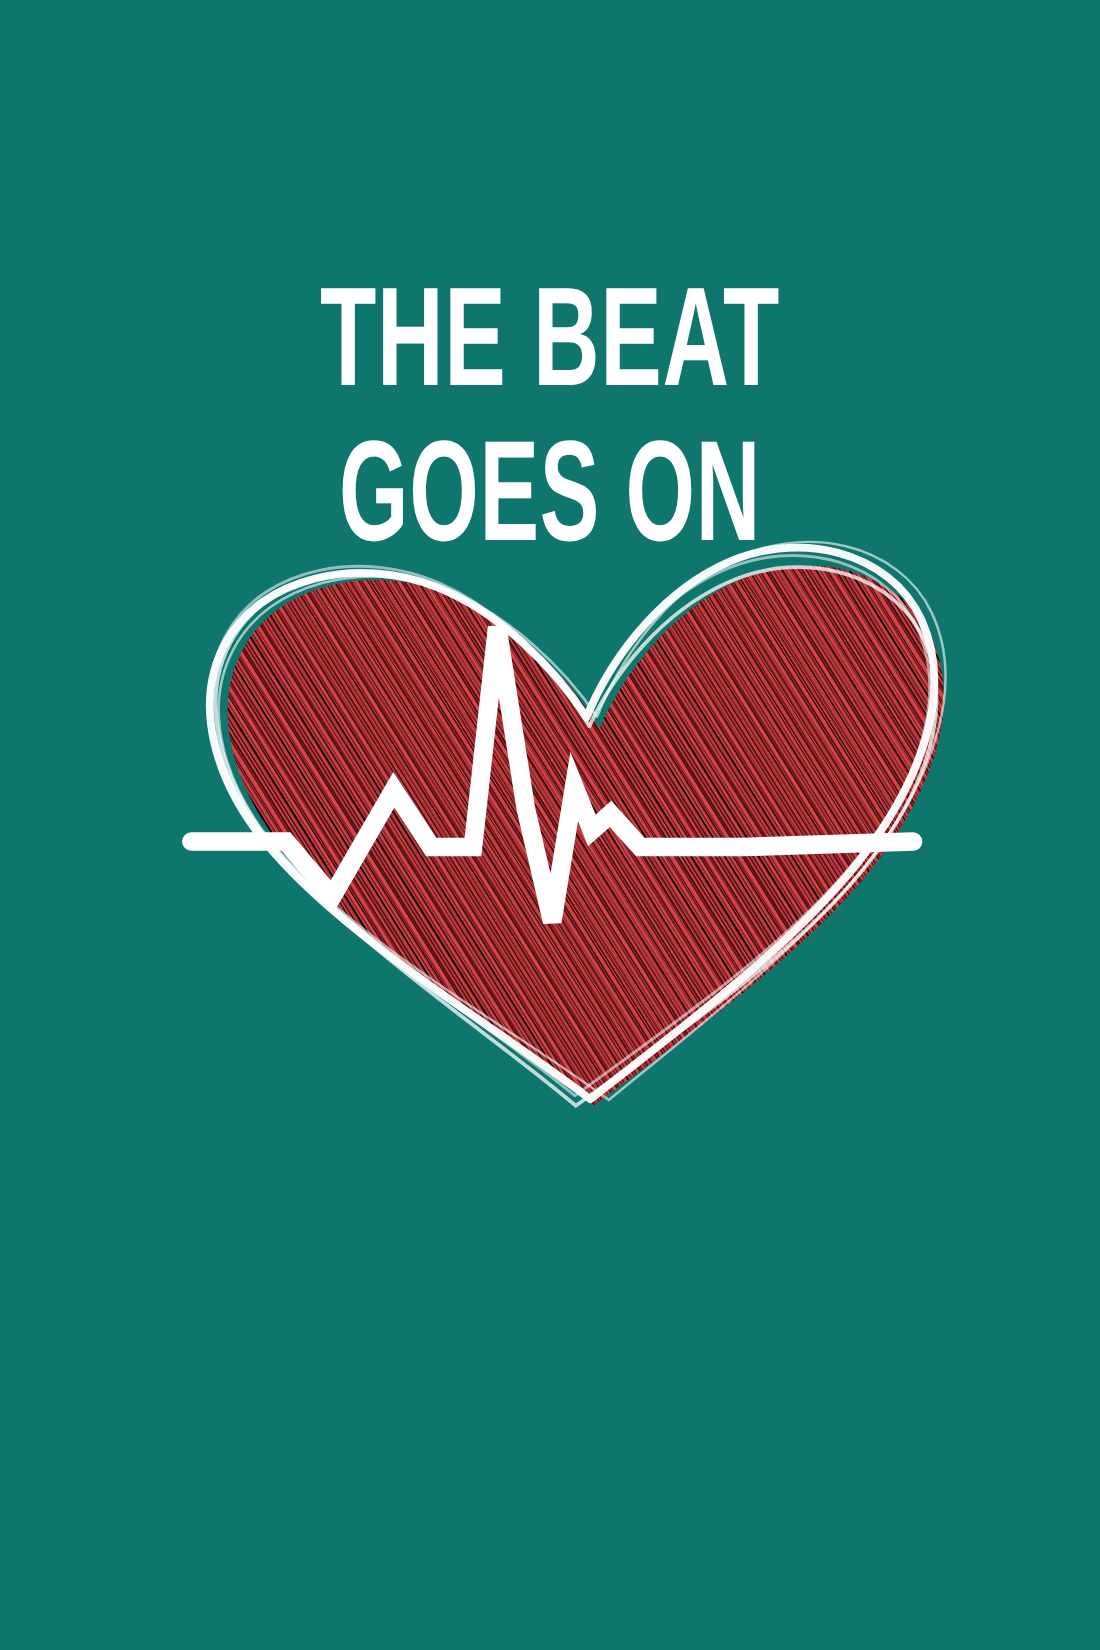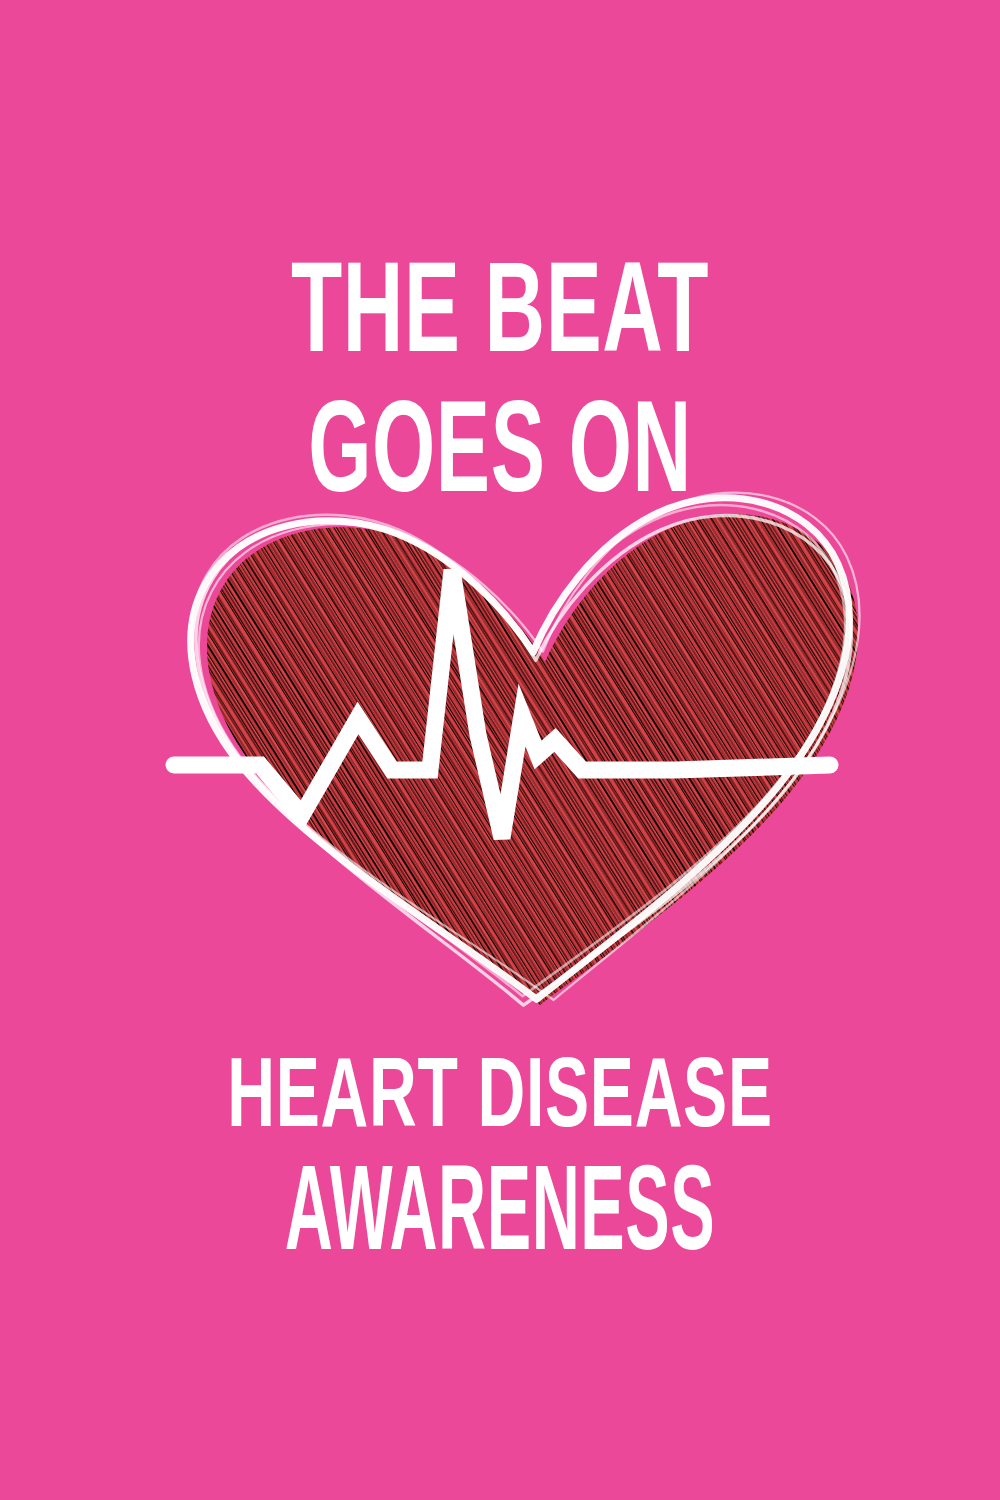--- a/index.html
+++ b/index.html
@@ -11,21 +11,21 @@
     width: 1000px;
     height: 1500px;
     overflow: hidden;
     font-family: "Liberation Sans", sans-serif;
   }
 
   #poster {
     position: relative;
     width: 1000px;
     height: 1500px;
-    background: #ec4899;
+    background: #0f766e;
     overflow: hidden;
   }
 
   
   .headline {
     position: absolute;
     left: 0;
     width: 1000px;
     text-align: center;
     color: #ffffff;
@@ -159,18 +159,14 @@
                  L 392 245
                  L 408 285
                  L 425 270
                  L 452 300
                  L 545 300
                  L 700 295" fill="none" stroke="#FFFFFF" stroke-width="17" stroke-linecap="round" stroke-linejoin="miter"></path>
       </g>
     </svg>
   </div>
 
-  <div class="headline" id="headline-bottom">
-    <span class="headline-line" id="headline-line-3">HEART DISEASE</span>
-    <span class="headline-line" id="headline-line-4">AWARENESS</span>
-  </div>
 
 </div>
 
 </body></html>

